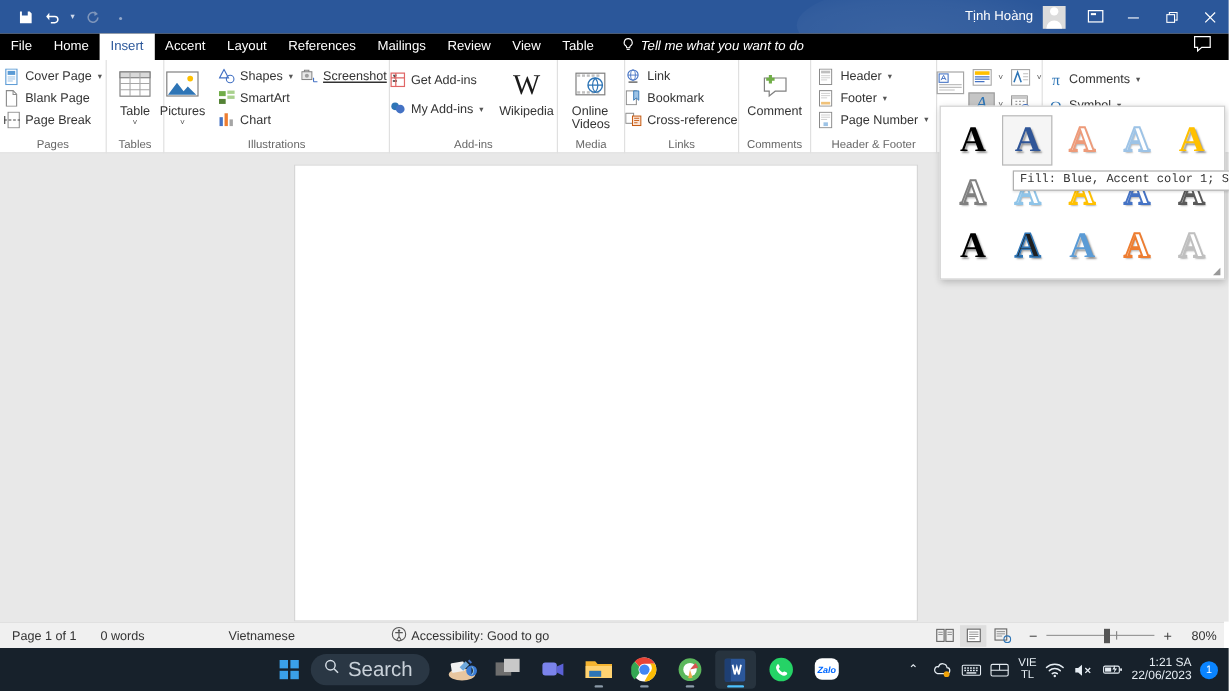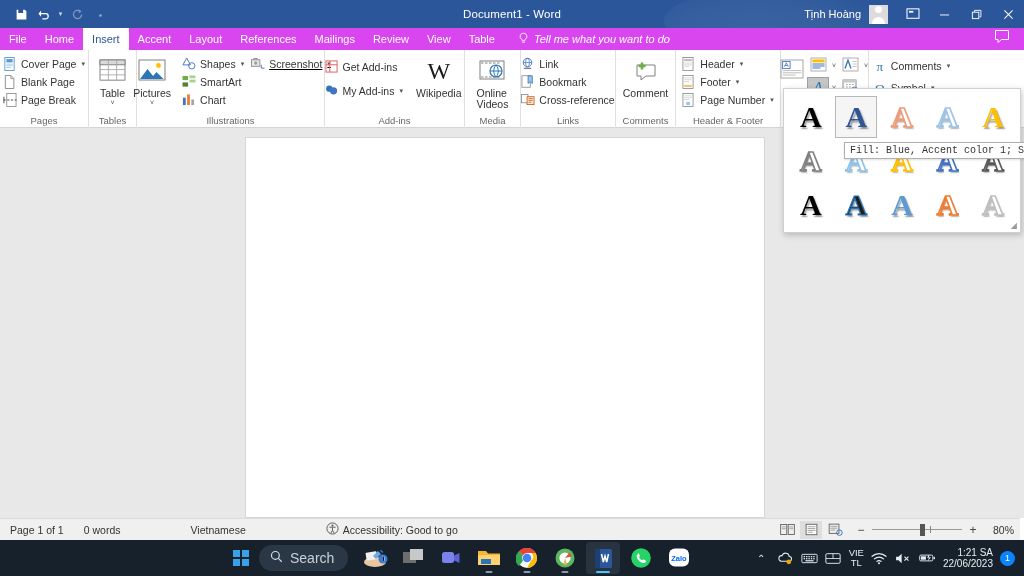--- a/index.html
+++ b/index.html
@@ -55,21 +55,21 @@
     color: #ffffff;
   }
   .win-btn {
     width: 32px; height: 28px; display: flex; align-items: center; justify-content: center;
     color: #ffffff; font-size: 11px;
   }
 
   
   .tabstrip {
     position: absolute; top: 28px; left: 0; width: 1024px; height: 22px;
-    background: #d946ef;
+    background: #000000;
     display: flex; align-items: stretch;
   }
   .tab {
     padding: 0 9px; display: flex; align-items: center;
     color: #ffffff; font-size: 11px; white-space: nowrap;
   }
   .tab.active { background: #ffffff; color: #2b579a; }
   .tellme {
     display: flex; align-items: center; gap: 5px;
     padding-left: 14px; color: #ffffff; font-size: 11px; font-style: italic;
@@ -184,24 +184,24 @@
     position: absolute; left: 227px; display: flex; align-items: center; gap: 4px;
   }
   .tb-start { width: 28px; height: 30px; display: flex; align-items: center; justify-content: center; }
   .win-logo { display: grid; grid-template-columns: 7px 7px; grid-template-rows: 7px 7px; gap: 2px; }
   .win-logo div { background: #3aa0e8; }
   .tb-search {
     display: flex; align-items: center; gap: 7px;
     background: #2a3744; border-radius: 14px; height: 26px;
     padding: 0 14px 0 11px; margin-right: 6px;
   }
-  .tb-search .lbl { color: #c9d1d9; font-size: 14px; }
+  .tb-search .lbl { color: #c9d1d9; font-size: 17px; }
   .tb-app {
     width: 34px; height: 32px; position: relative;
-    display: flex; align-items: center; justify-content: center;
+    display: flex; align-items: center; justify-content: center; font-style: italic;
   }
   .tb-app.active { background: #27333e; border-radius: 4px; }
   .tb-underline {
     position: absolute; bottom: 1px; left: 50%; transform: translateX(-50%);
     width: 7px; height: 2px; border-radius: 1px; background: #8b9aa8;
   }
   .tb-underline.wide { width: 14px; background: #4cc2ff; }
   .tray {
     position: absolute; right: 0; top: 0; height: 36px;
     display: flex; align-items: center; gap: 7px; padding-right: 9px;
@@ -242,21 +242,20 @@
             <path fill="#7f96bb" d="M9.5 1.4l3.6 3-3.6 2.1z"></path>
           </svg>
       </div>
       <div class="qat-btn">
         <svg width="11" height="11" viewBox="0 0 12 12">
             <circle cx="6" cy="7" r="1.4" fill="#93a8c9"></circle>
           </svg>
       </div>
     </div>
 
-    <div class="title-center">Document1  -  Word</div>
 
     <div class="title-right">
       <span class="account-name">Tịnh Hoàng</span>
       <div class="avatar">
         <div class="avatar-inner">
           <div class="head"></div>
           <div class="body"></div>
         </div>
       </div>
       <div class="ribbon-display-btn">

